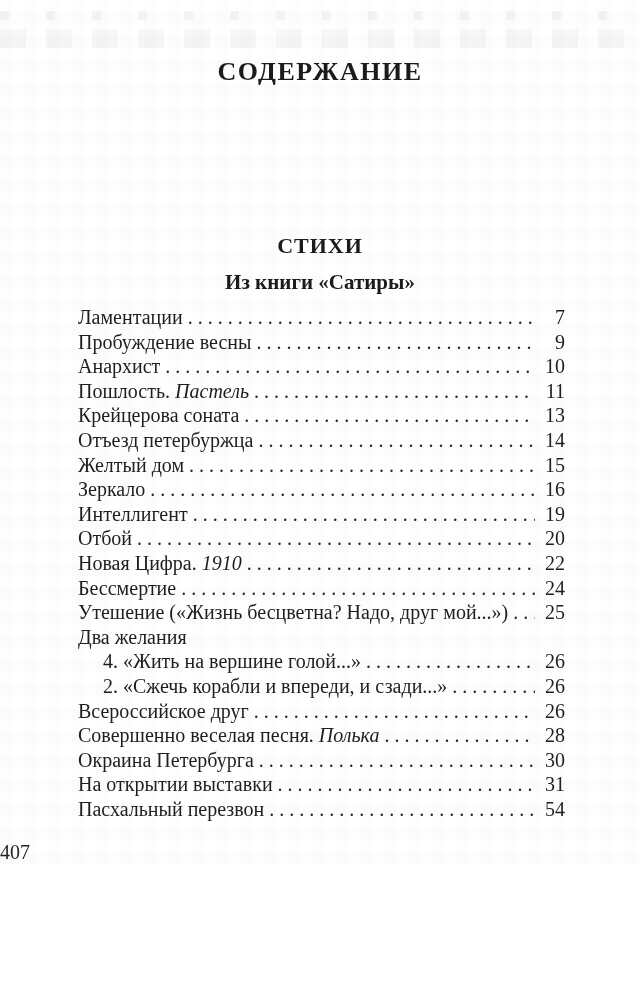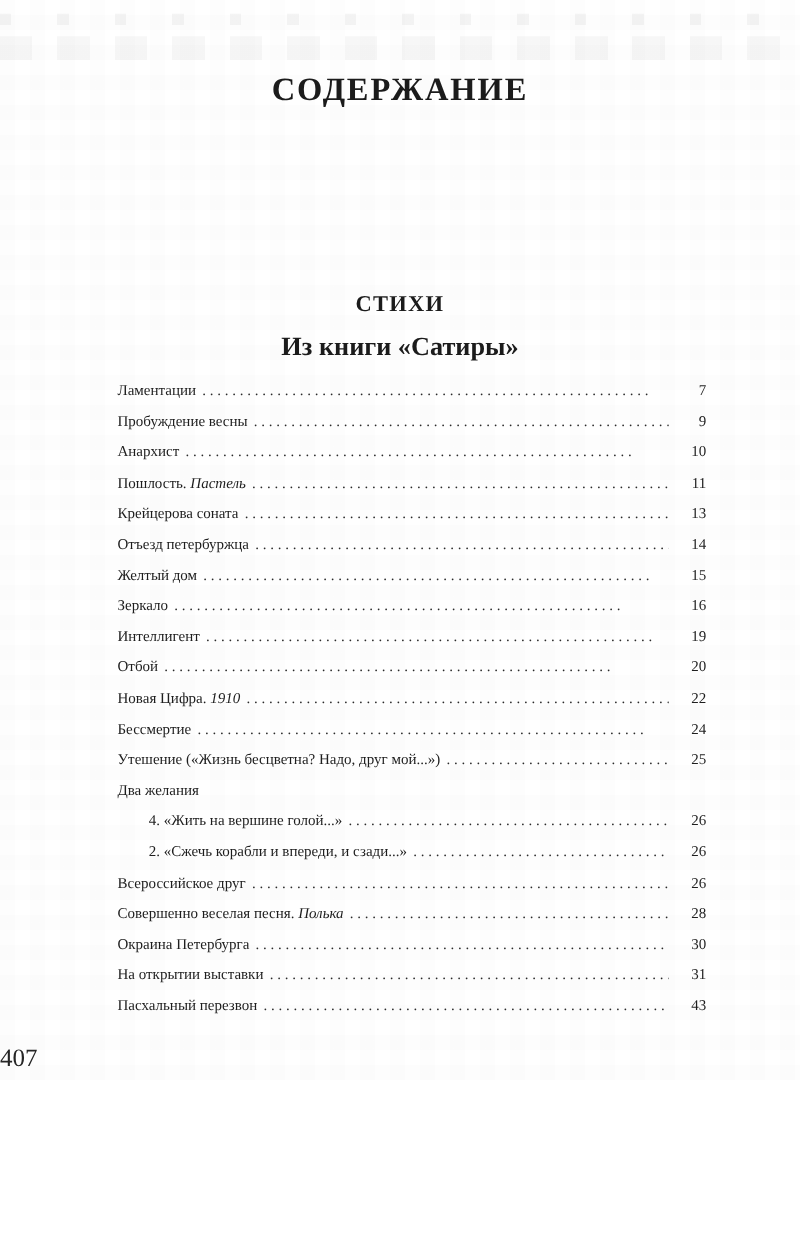--- a/index.html
+++ b/index.html
@@ -44,44 +44,43 @@
     text-align: center;
     font-size: 26px;
     font-weight: bold;
     letter-spacing: 1.5px;
     color: #1b1b1b;
   }
   .section-heading {
     margin: 0;
     margin-top: 146px;
     text-align: center;
-    font-size: 18px;
+    font-size: 22px;
     font-weight: bold;
     letter-spacing: 1px;
     color: #1b1b1b;
   }
   .subsection-heading {
     margin: 0;
     margin-top: 11px;
     text-align: center;
     font-size: 21px;
     font-weight: bold;
     color: #1b1b1b;
   }
   .toc-list {
     margin: 10px 75px 0 78px;
   }
   .toc-row {
     display: flex;
     align-items: baseline;
     height: 24.6px;
-    font-size: 12px;
+    font-size: 20px;
     line-height: 24.6px;
     white-space: nowrap;
-    margin-left: 16px;
   }
   .toc-row.indent {
     padding-left: 25px;
   }
   .toc-title {
     flex: 0 0 auto;
   }
   .toc-title i {
     font-style: italic;
   }
@@ -222,19 +221,19 @@
       <span class="pagenum">30</span>
     </div>
       <div class="toc-row">
       <span class="toc-title"><span>На открытии выставки</span></span>
       <span class="leader"></span>
       <span class="pagenum">31</span>
     </div>
       <div class="toc-row">
       <span class="toc-title"><span>Пасхальный перезвон</span></span>
       <span class="leader"></span>
-      <span class="pagenum">43</span>
+      <span class="pagenum">54</span>
     </div>
     </div>
 
   <div class="page-footer">407</div>
 
 </div>
 
 </body></html>

